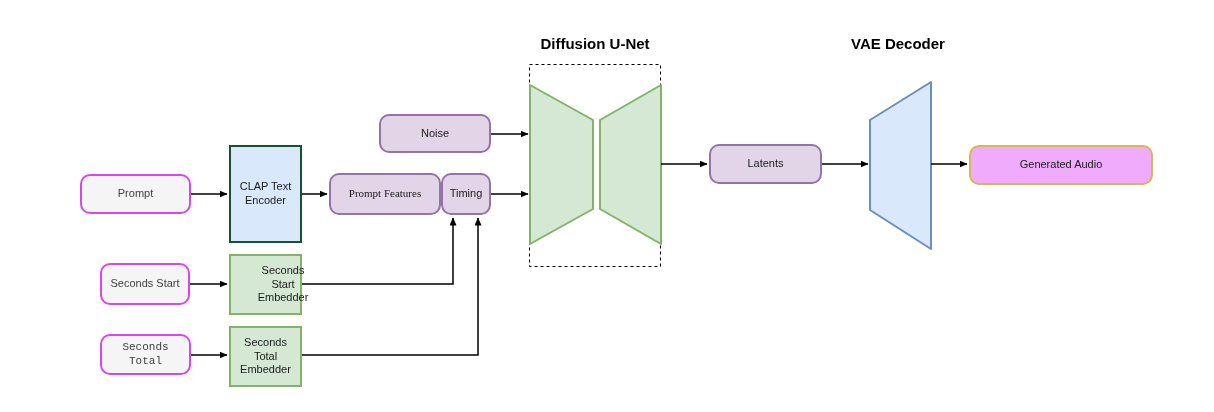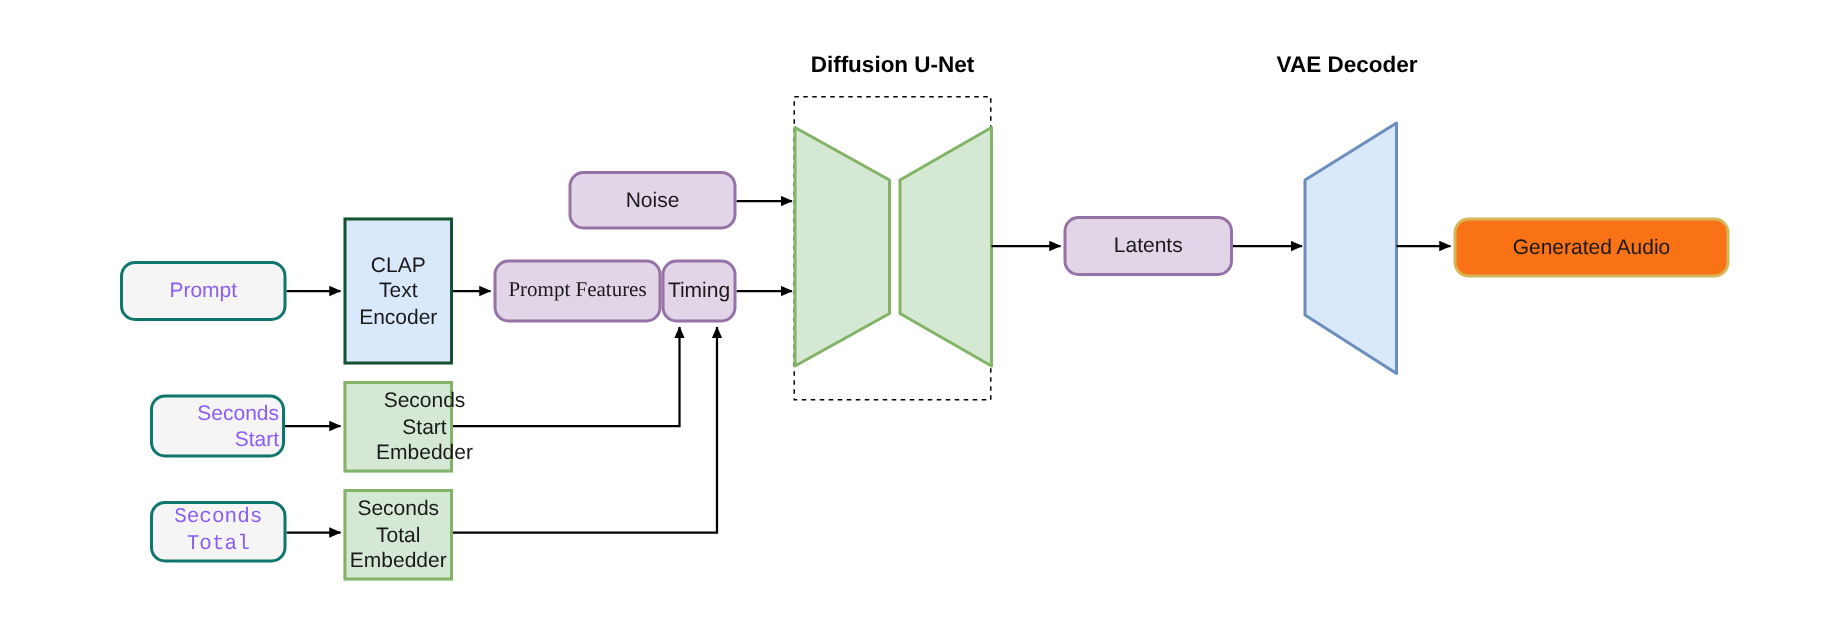--- a/index.html
+++ b/index.html
@@ -7,31 +7,31 @@
     position:relative;
     width:1214px; height:412px;
     background:#ffffff;
     font-family:"Liberation Sans", sans-serif;
     overflow:hidden;
   }
   .node {
     position:absolute;
     display:flex; align-items:center; justify-content:center;
     text-align:center;
-    font-size:14px; line-height:1.25; color:#1a1a1a;
+    font-size:11px; line-height:1.25; color:#1a1a1a;
     box-sizing:border-box;
     padding:2px;
     z-index:2;
   }
   .rounded { border-radius:10px; }
-  .gray   { background:#f5f5f5; border:2px solid #0f766e; color:#8b5cf6; }
+  .gray   { background:#f5f5f5; border:2px solid #d946ef; color:#404040; }
   .blue   { background:#dae8fc; border:2px solid #14532d; }
   .green  { background:#d5e8d4; border:2px solid #82b366; }
   .purple { background:#e1d5e7; border:2px solid #9673a6; }
-  .yellow { background:#f97316; border:2px solid #d6b656; }
+  .yellow { background:#f0abfc; border:2px solid #d6b656; }
   .title {
     position:absolute;
     font-size:15px; font-weight:bold; color:#000000;
     text-align:center; z-index:2;
   }
   svg.overlay {
     position:absolute; left:0; top:0;
     width:1214px; height:412px;
     z-index:1;
   }

